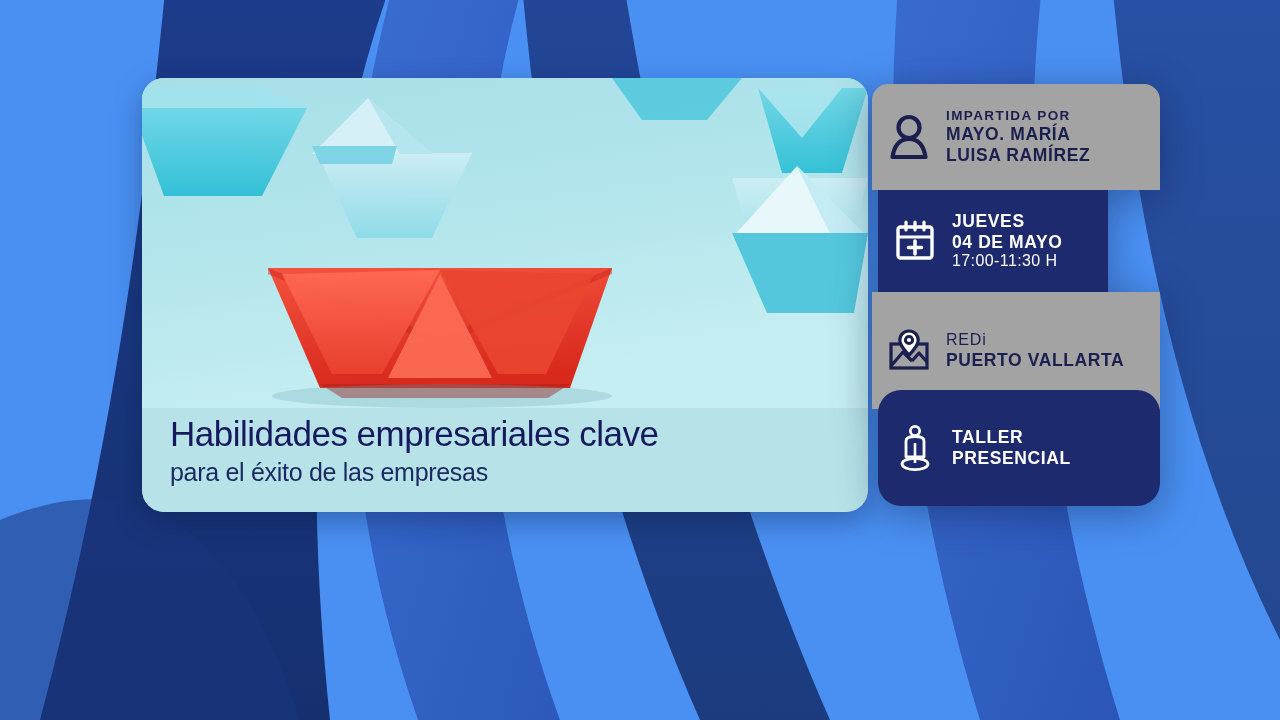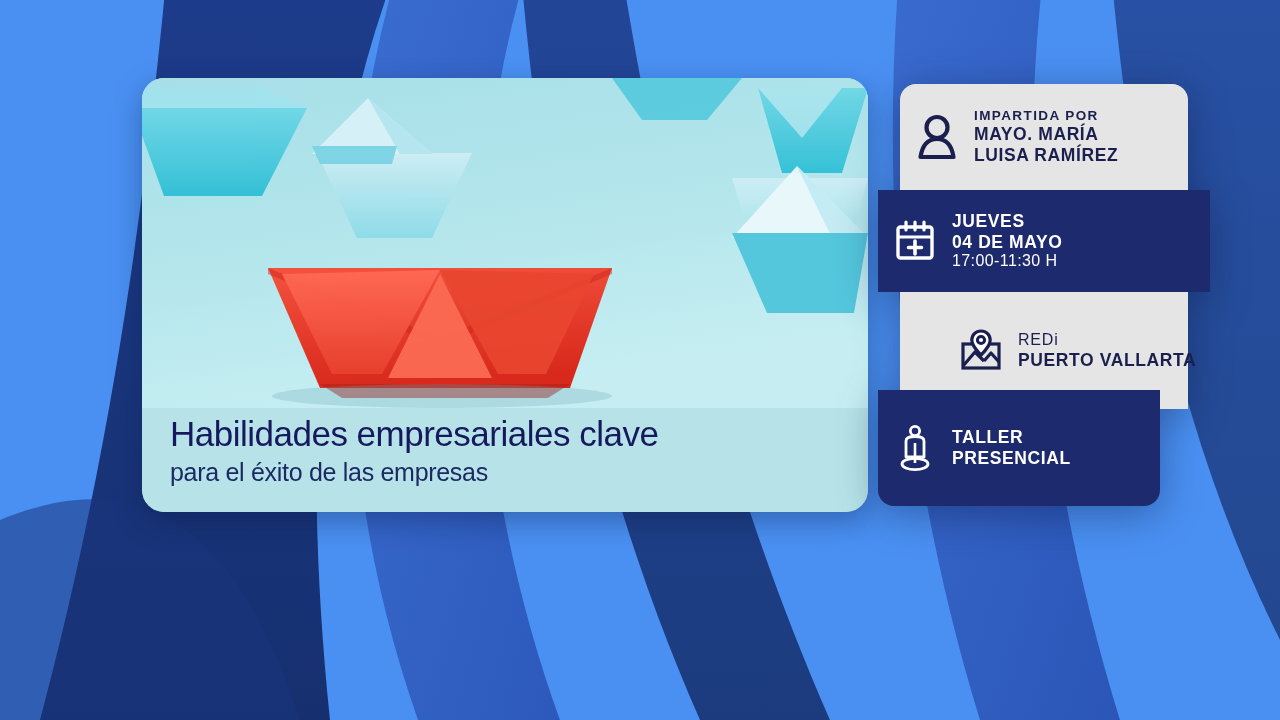--- a/index.html
+++ b/index.html
@@ -49,27 +49,27 @@
 
   
   .info-stack{
     position:absolute;left:872px;top:84px;width:288px;height:422px;
     filter:drop-shadow(0 8px 20px rgba(8,20,60,.40));
   }
   .info-card{
     position:absolute;left:0;width:288px;display:flex;align-items:center;
     box-sizing:border-box;
   }
-  .card-white{background:#e5e5e5;margin-left:28px;}
+  .card-white{background:#a3a3a3;}
   .card-navy{background:#1e2a6e;}
   .c1{top:0;height:106px;border-top-left-radius:16px;border-top-right-radius:16px;}
-  .c2{top:106px;height:102px;left:6px;width:332px;}
-  .c3{top:208px;height:117px;padding-left:44px;}
+  .c2{top:106px;height:102px;left:6px;width:230px;}
+  .c3{top:208px;height:117px;}
   .c4{top:306px;height:116px;left:6px;width:282px;
-      border-bottom-left-radius:16px;border-bottom-right-radius:16px;}
+      border-bottom-left-radius:16px;border-bottom-right-radius:16px;border-radius:23px;}
 
   .ico{width:74px;flex:0 0 74px;display:flex;align-items:center;justify-content:center;}
   .txt{flex:1 1 auto;}
   .ln{line-height:1.18;white-space:nowrap;}
   .ln-label{font-size:13.5px;font-weight:bold;letter-spacing:1.4px;}
   .ln-strong{font-size:17.5px;font-weight:bold;letter-spacing:.6px;}
   .ln-reg{font-size:16px;font-weight:normal;letter-spacing:.4px;}
   .ln-med{font-size:16px;font-weight:normal;letter-spacing:.8px;}
   .on-white{color:#1a1f4e;}
   .on-navy{color:#ffffff;}

